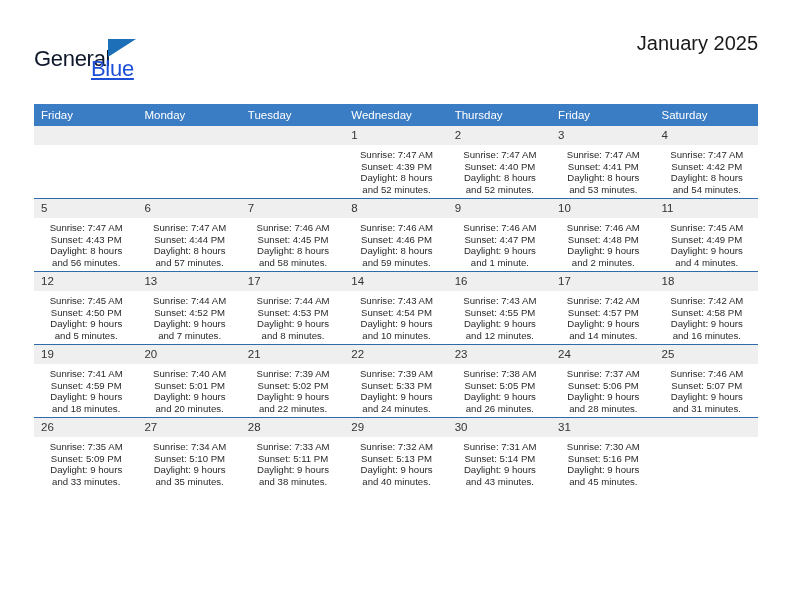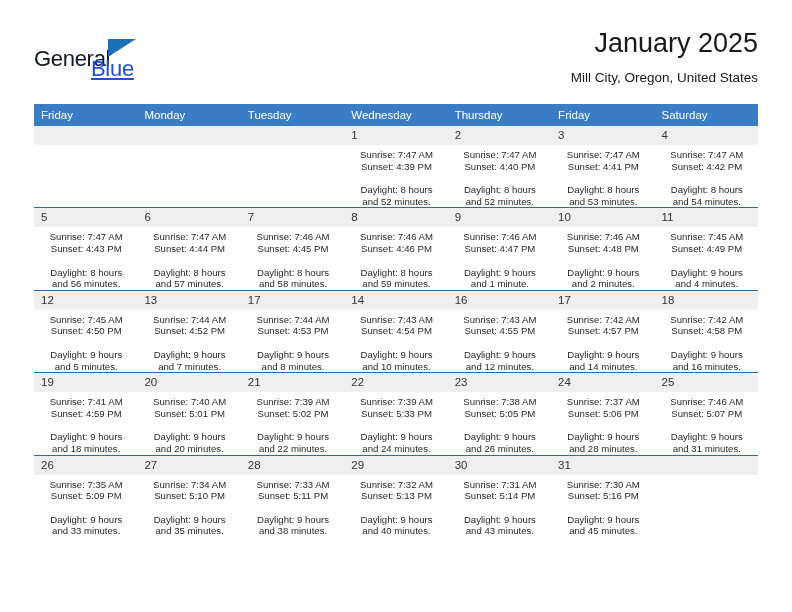--- a/index.html
+++ b/index.html
@@ -65,21 +65,21 @@
     font-family: "Liberation Sans", sans-serif;
     text-decoration: underline;
   }
   .title-block {
     position: absolute;
     right: 0;
     top: 0;
     text-align: right;
   }
   .cal-title {
-    font-size: 27px;
+    font-size: 20px;
     color: #1a1a1a;
     line-height: 34px;
     white-space: nowrap;
   }
   .cal-subtitle {
     font-size: 13.5px;
     color: #1a1a1a;
     line-height: 20px;
     margin-top: 8px;
     white-space: nowrap;
@@ -130,39 +130,37 @@
     font-size: 9.6px;
     line-height: 11.6px;
     color: #2a2a2a;
     text-align: center;
   }
   .info div {
     white-space: nowrap;
   }
   .info .daylight {
     white-space: normal;
-    margin-top: 12px;
   }
 </style>
 </head>
 <body>
 
 <div class="page">
 
   <div class="header">
 
     <div class="logo">
       <span class="logo-general">General</span>
       <span class="logo-triangle"></span>
       <span class="logo-blue">Blue</span>
     </div>
 
     <div class="title-block">
       <div class="cal-title">January 2025</div>
-      <div class="cal-subtitle">Mill City, Oregon, United States</div>
     </div>
 
   </div>
 
   <table class="calendar">
     <thead>
       <tr>
         <th>Friday</th>
         <th>Monday</th>
         <th>Tuesday</th>

